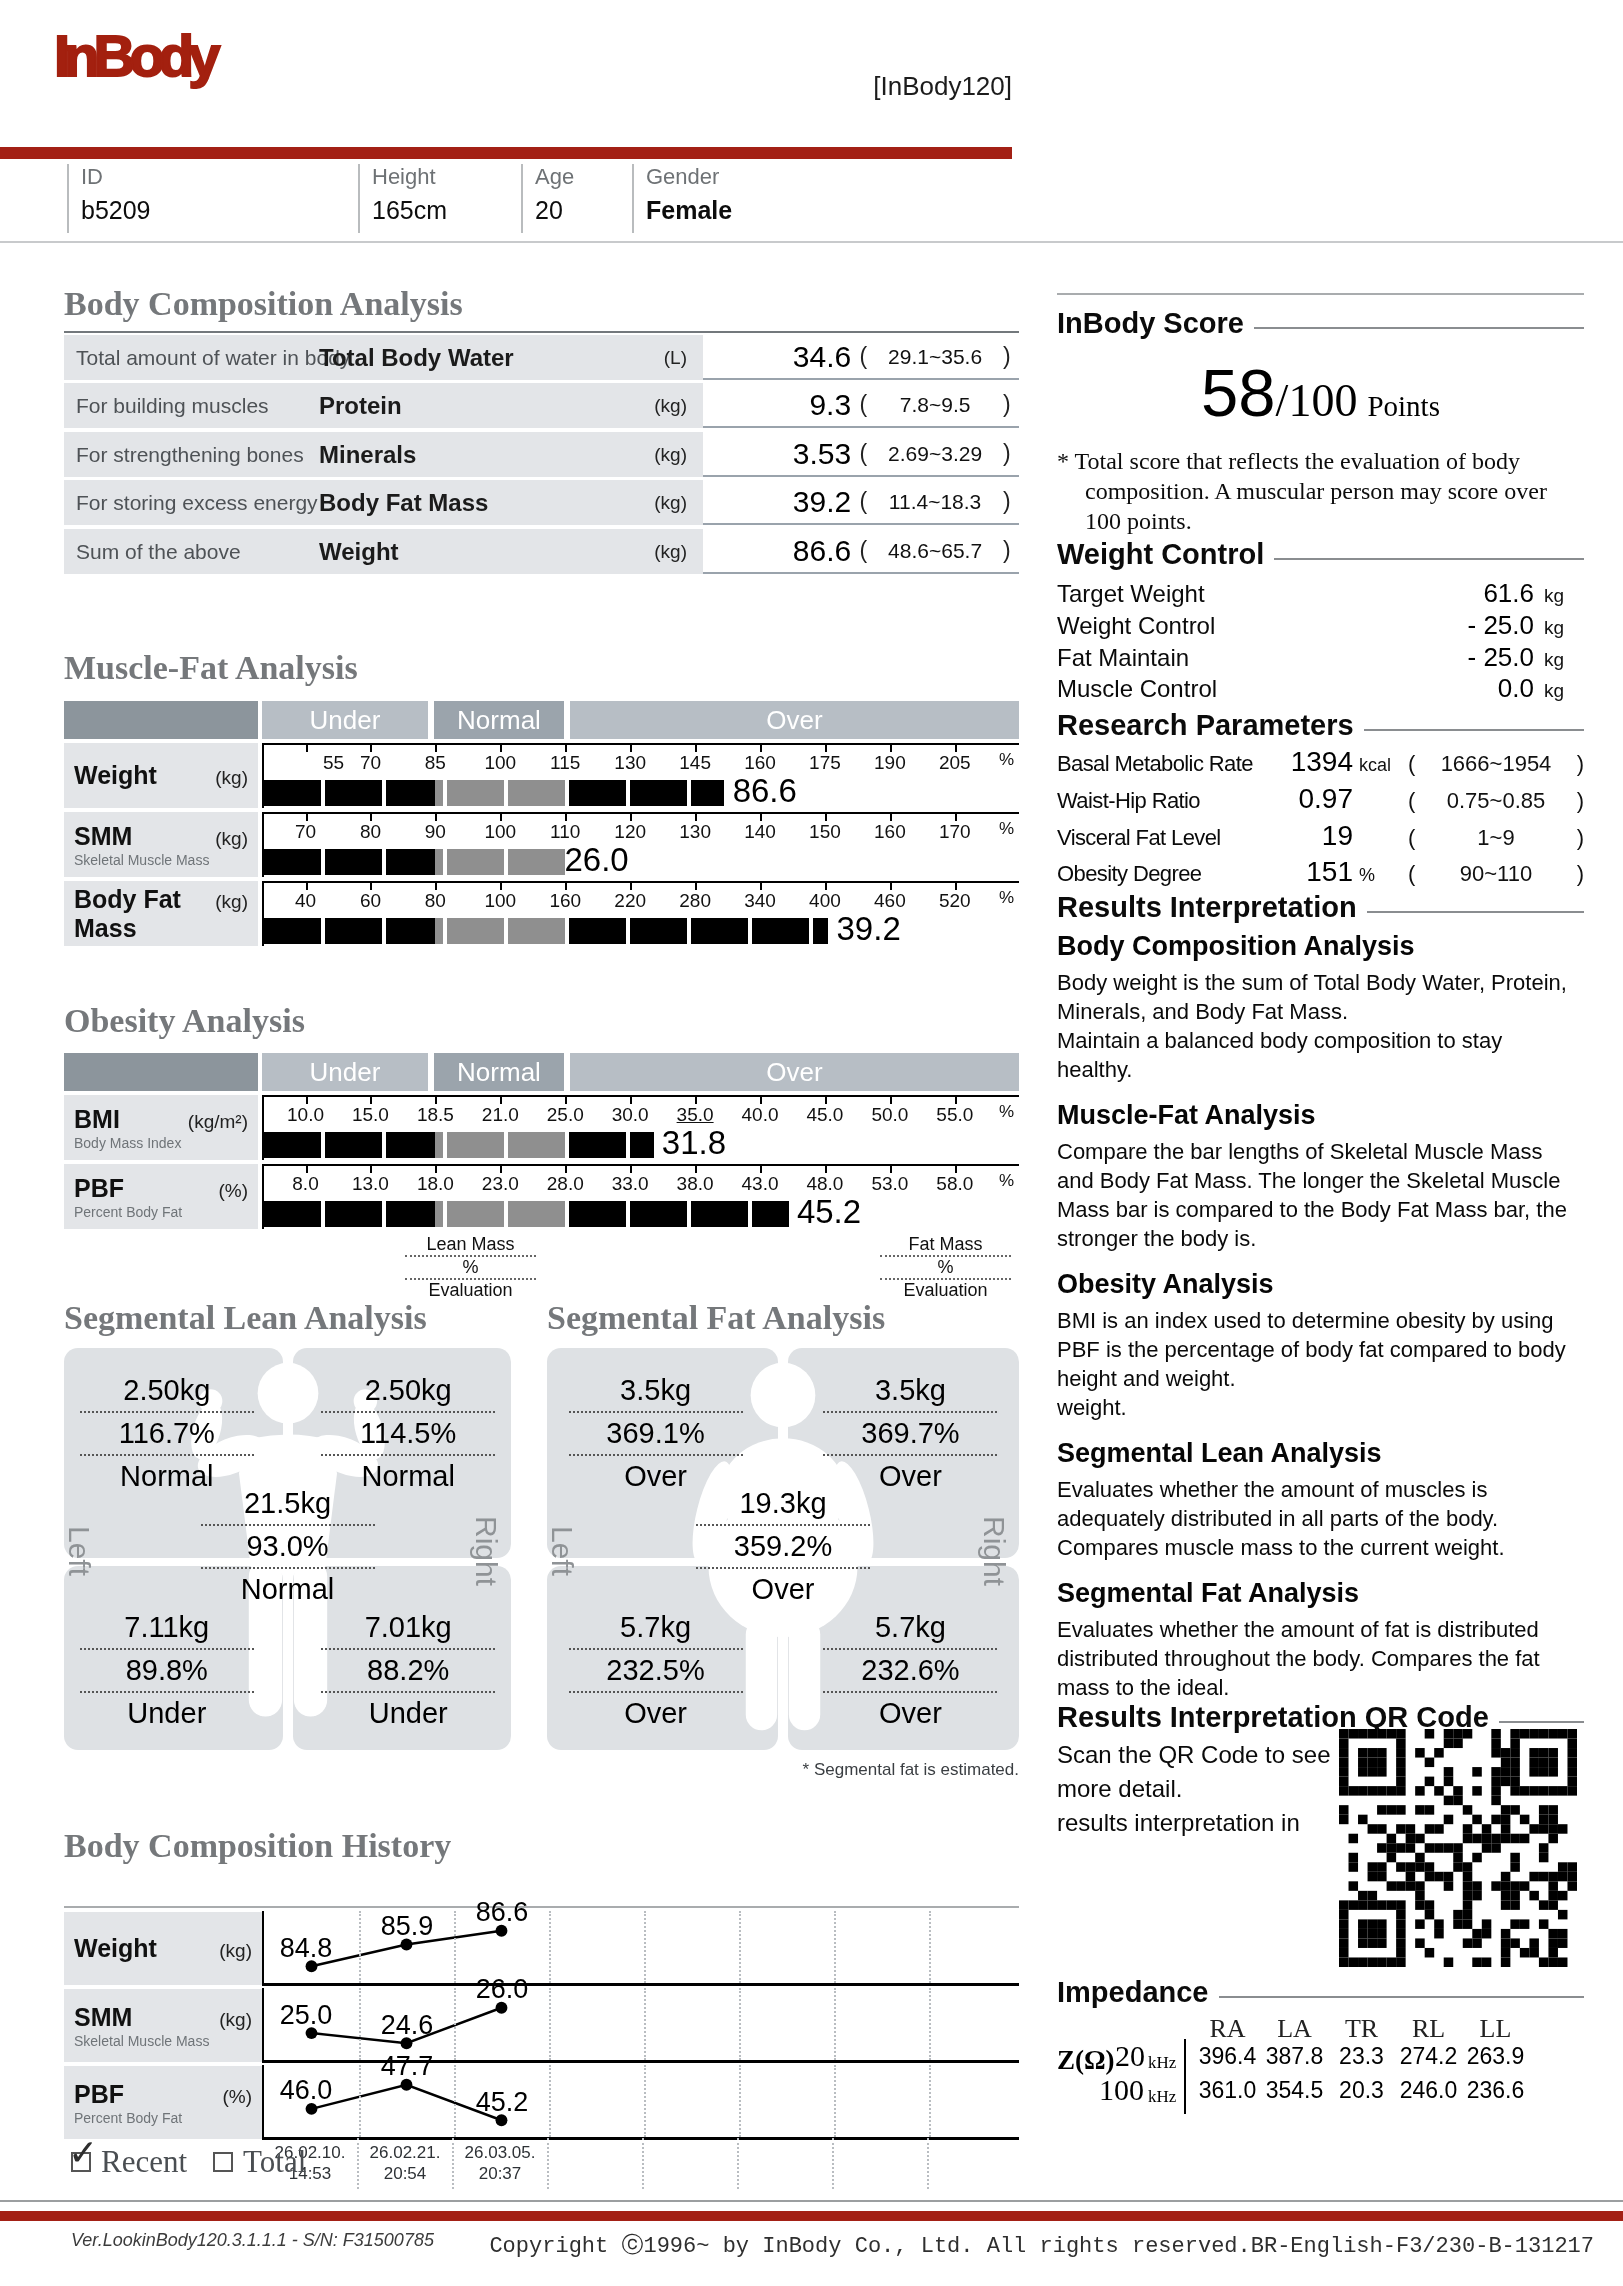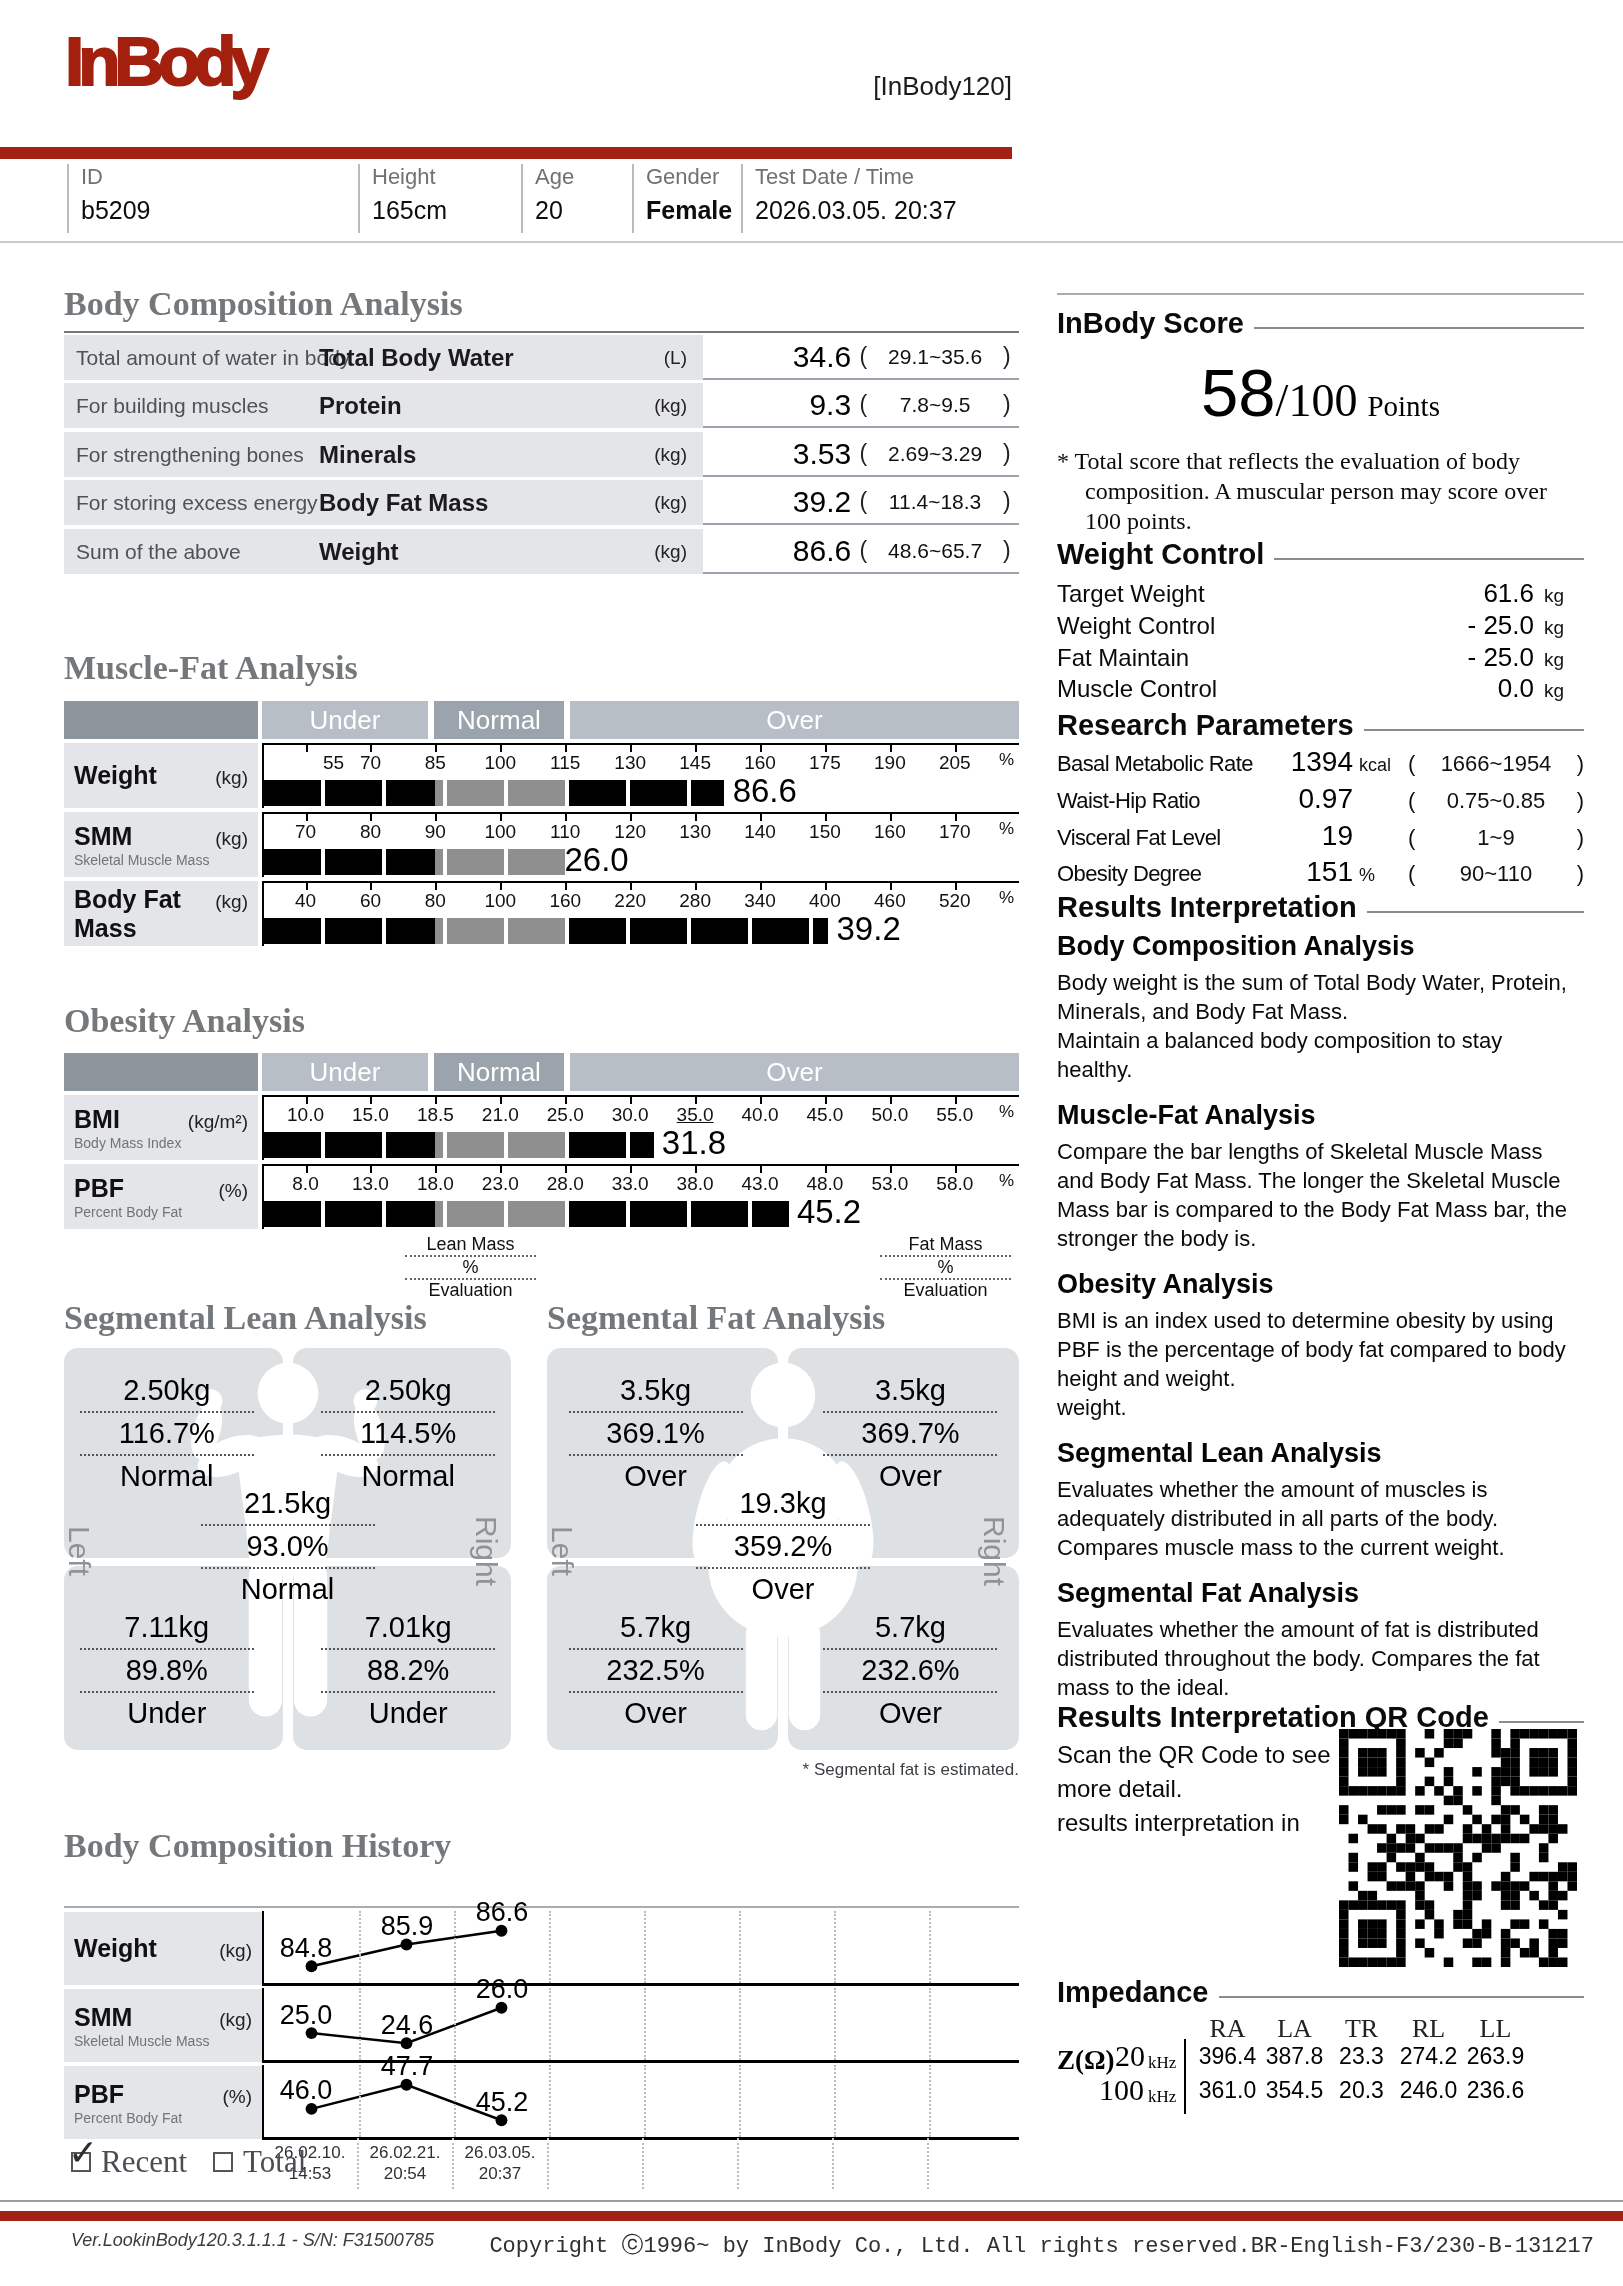--- a/index.html
+++ b/index.html
@@ -2,21 +2,21 @@
 <html><head>
 <meta charset="utf-8">
 <style>
   * { box-sizing: border-box; margin: 0; padding: 0; }
   html,body { background:#888; }
   body { font-family:"Liberation Sans", sans-serif; }
   #page { position:relative; width:1624px; height:2287px; background:#fff; overflow:hidden; margin:0 auto; }
   .abs { position:absolute; }
 
   
-  #logo { left:65px; top:22px; font-size:69px; font-weight:bold; color:#A3200F; letter-spacing:-6px; -webkit-text-stroke:2px #A3200F; }
+  #logo { left:54px; top:22px; font-size:58px; font-weight:bold; color:#A3200F; letter-spacing:-6px; -webkit-text-stroke:2px #A3200F; }
   #model-tag { left:0; top:71px; width:1012px; text-align:right; font-size:26px; color:#1c1c1c; }
   #red-top { left:0; top:147px; width:1012px; height:12px; background:#A32015; }
   .info-col { top:164px; height:69px; border-left:2px solid #b9bcbe; padding-left:12px; }
   .info-lab { font-size:22px; color:#6E7275; }
   .info-val { font-size:25px; color:#0d0d0d; margin-top:6px; }
   #hr-top { left:0; top:241px; width:1624px; height:2px; background:#C8CACC; }
 
   
   .stitle { font-family:"Liberation Serif", serif; font-weight:bold; color:#75787B; font-size:34px; }
 
@@ -146,24 +146,20 @@
     <div class="info-lab">Height</div>
     <div class="info-val">165cm</div>
   </div>
   <div class="abs info-col" style="left:521px; width:109px;">
     <div class="info-lab">Age</div>
     <div class="info-val">20</div>
   </div>
   <div class="abs info-col" style="left:632px; width:107px;">
     <div class="info-lab">Gender</div>
     <div class="info-val" style="font-weight:bold;">Female</div>
-  </div>
-  <div class="abs info-col" style="left:741px; width:279px;">
-    <div class="info-lab">Test Date / Time</div>
-    <div class="info-val">2026.03.05. 20:37</div>
   </div>
   <div class="abs" id="hr-top"></div>
 
   <div class="abs stitle" style="left:64px; top:285px;">Body Composition Analysis</div>
   <div class="abs" id="bca-top-line"></div>
   <div id="bca-rows">
       <div class="abs bca-row" style="top: 335px;">
         <div class="bgray">
           <div class="bunit">(L)</div>
         </div>

